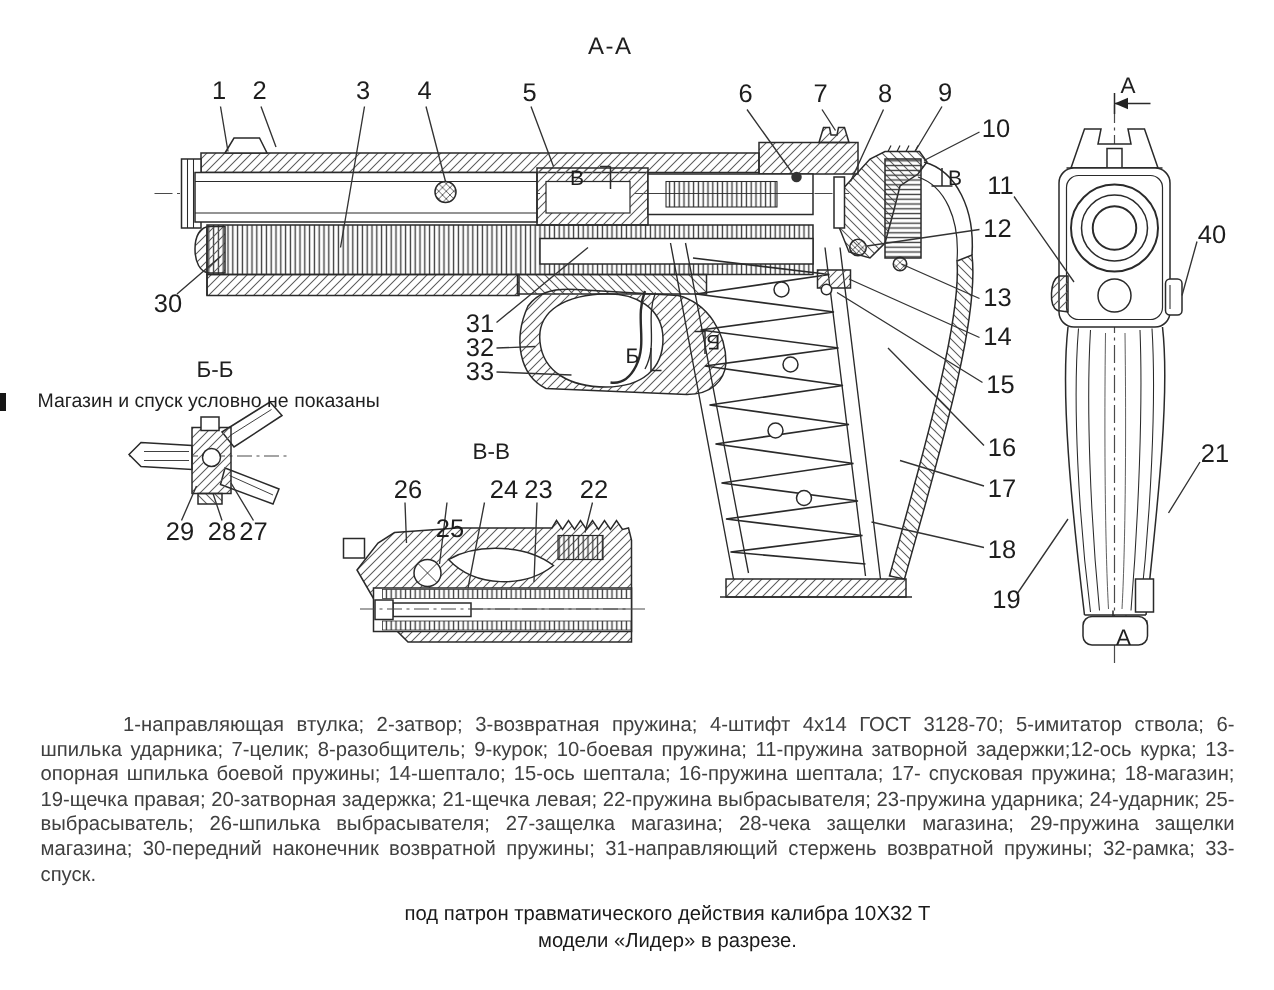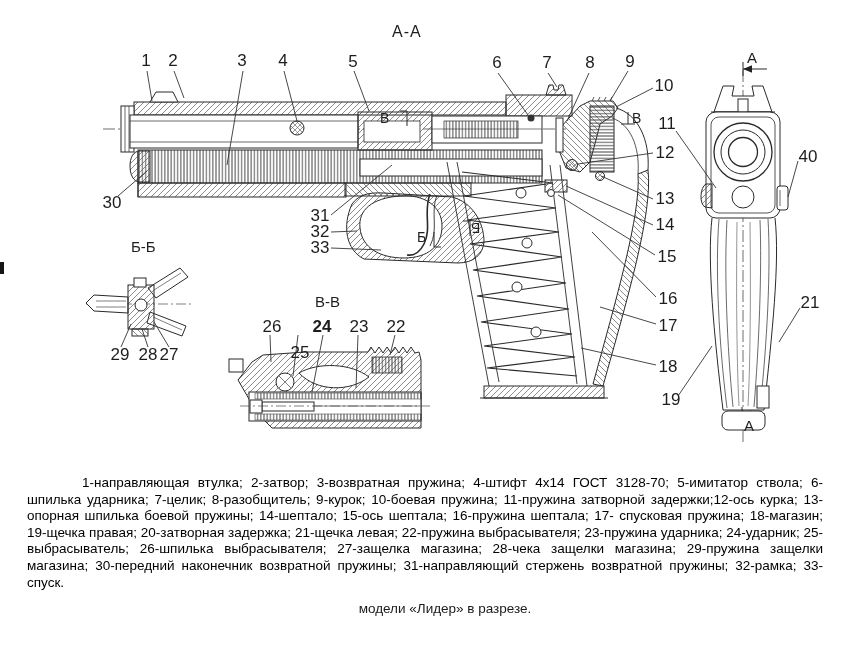--- a/index.html
+++ b/index.html
@@ -12,21 +12,21 @@
   .note-bb{left:25px;top:259px;font-size:13px;}
   .title-vv{left:315px;top:293px;font-size:15px;text-align:right;}
   .mark-v-left{left:380px;top:110px;font-size:14px;}
   .mark-v-right{left:632px;top:110px;font-size:14px;}
   .mark-b-left{left:417px;top:229px;font-size:14px;}
   .mark-b-right{left:471px;top:220px;font-size:14px;transform:rotate(180deg);}
   .mark-a-top{left:747px;top:49px;font-size:15px;}
   .mark-a-bottom{left:744px;top:417px;font-size:15px;}
   .callout{position:absolute;transform:translate(-50%,-50%);font-size:17px;color:#1d1d1d;}
   .legend{position:absolute;left:27px;top:475px;width:796px;font-size:13.5px;line-height:16.6px;
-          text-align:justify;text-indent:55px;color:#000000;}
+          text-align:justify;text-indent:55px;color:#404040;}
   .caption{position:absolute;left:40px;top:600px;width:810px;text-align:center;
            font-size:13.5px;line-height:17.5px;color:#1a1a1a;}
   .scan-tick{position:absolute;left:0;top:262px;width:4px;height:12px;background:#161616;}
 </style>
 </head>
 <body>
 
 <div class="page">
 
   <svg class="art" width="849" height="660" viewBox="0 0 849 660">
@@ -188,20 +188,21 @@
         M656,324 L600,307 M656,365 L581,348 M678,396 L712,346 M798,161 L788,197
         M800,308 L779,342 M118,196 L147,171 M331,215 L392,165 M331,232 L357,231
         M331,248 L381,250 M270,335 L271,362 M298,335 L293,376 M323,335 L312,392
         M358,335 L356,388 M395,335 L390,355 M121,347 L131,324 M148,347 L142,329
         M169,347 L154,322"></path>
     </g>
   </svg>
 
   <div class="txt title-aa">А-А</div>
   <div class="txt title-bb">Б-Б</div>
+  <div class="txt note-bb">Магазин и спуск условно не показаны</div>
   <div class="txt title-vv">В-В</div>
   <div class="txt mark-v-left">В</div>
   <div class="txt mark-v-right">В</div>
   <div class="txt mark-b-left">Б</div>
   <div class="txt mark-b-right">Б</div>
   <div class="txt mark-a-top">А</div>
   <div class="txt mark-a-bottom">А</div>
 
   <div id="callout-layer">
       <span class="callout" style="left: 146px; top: 61px;">1</span>
@@ -224,28 +225,29 @@
       <span class="callout" style="left: 668px; top: 367px;">18</span>
       <span class="callout" style="left: 671px; top: 400px;">19</span>
       <span class="callout" style="left: 808px; top: 157px;">40</span>
       <span class="callout" style="left: 810px; top: 303px;">21</span>
       <span class="callout" style="left: 112px; top: 203px; text-align: center;">30</span>
       <span class="callout" style="left: 320px; top: 216px;">31</span>
       <span class="callout" style="left: 320px; top: 232px;">32</span>
       <span class="callout" style="left: 320px; top: 248px;">33</span>
       <span class="callout" style="left: 272px; top: 327px;">26</span>
       <span class="callout" style="left: 300px; top: 327px; margin-top: 26px;">25</span>
-      <span class="callout" style="left: 322px; top: 327px; font-weight: bold;">24</span>
+      <span class="callout" style="left: 336px; top: 327px;">24</span>
       <span class="callout" style="left: 359px; top: 327px;">23</span>
       <span class="callout" style="left: 396px; top: 327px;">22</span>
       <span class="callout" style="left: 120px; top: 355px;">29</span>
       <span class="callout" style="left: 148px; top: 355px;">28</span>
       <span class="callout" style="left: 169px; top: 355px;">27</span>
     </div>
 
   <div class="legend">1-направляющая втулка; 2-затвор; 3-возвратная пружина; 4-штифт 4х14 ГОСТ 3128-70; 5-имитатор ствола; 6-шпилька ударника; 7-целик; 8-разобщитель; 9-курок; 10-боевая пружина; 11-пружина затворной задержки;12-ось курка; 13-опорная шпилька боевой пружины; 14-шептало; 15-ось шептала; 16-пружина шептала; 17- спусковая пружина; 18-магазин; 19-щечка правая; 20-затворная задержка; 21-щечка левая; 22-пружина выбрасывателя; 23-пружина ударника; 24-ударник; 25-выбрасыватель; 26-шпилька выбрасывателя; 27-защелка магазина; 28-чека защелки магазина; 29-пружина защелки магазина; 30-передний наконечник возвратной пружины; 31-направляющий стержень возвратной пружины; 32-рамка; 33-спуск.</div>
 
   <div class="caption">
+    <div>под патрон травматического действия калибра 10Х32 Т</div>
     <div>модели «Лидер»  в разрезе.</div>
   </div>
 
   <div class="scan-tick"></div>
 </div>
 
 </body></html>

